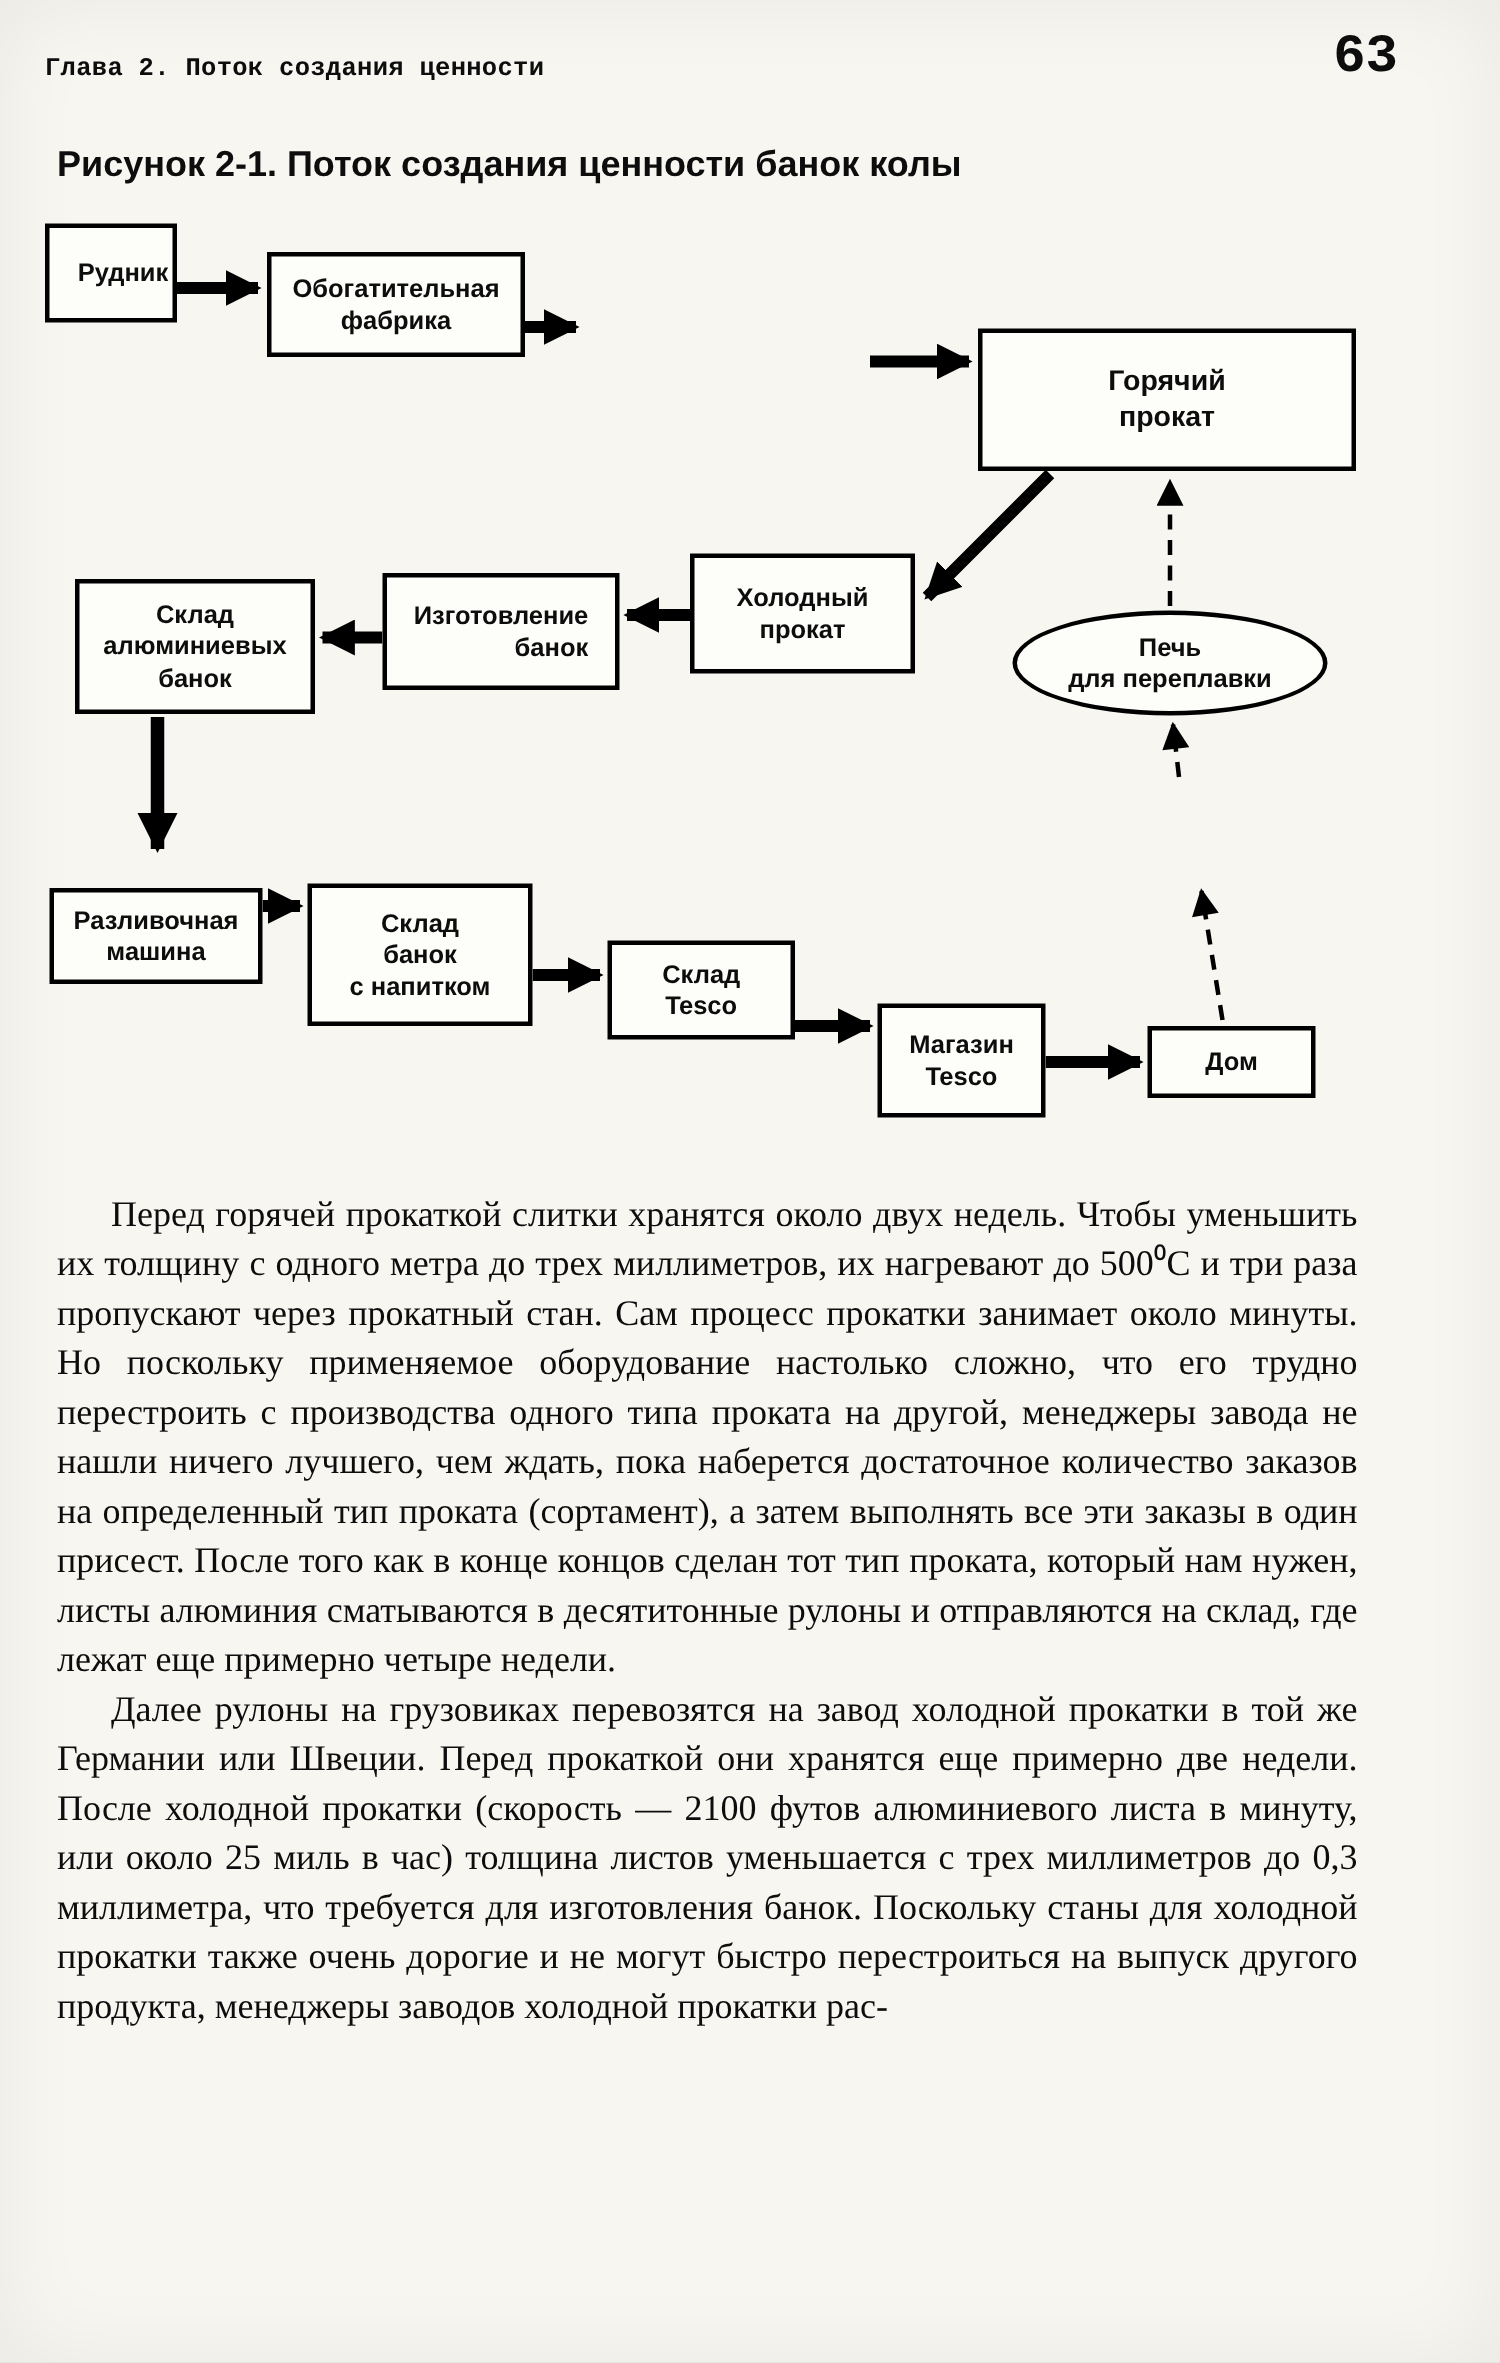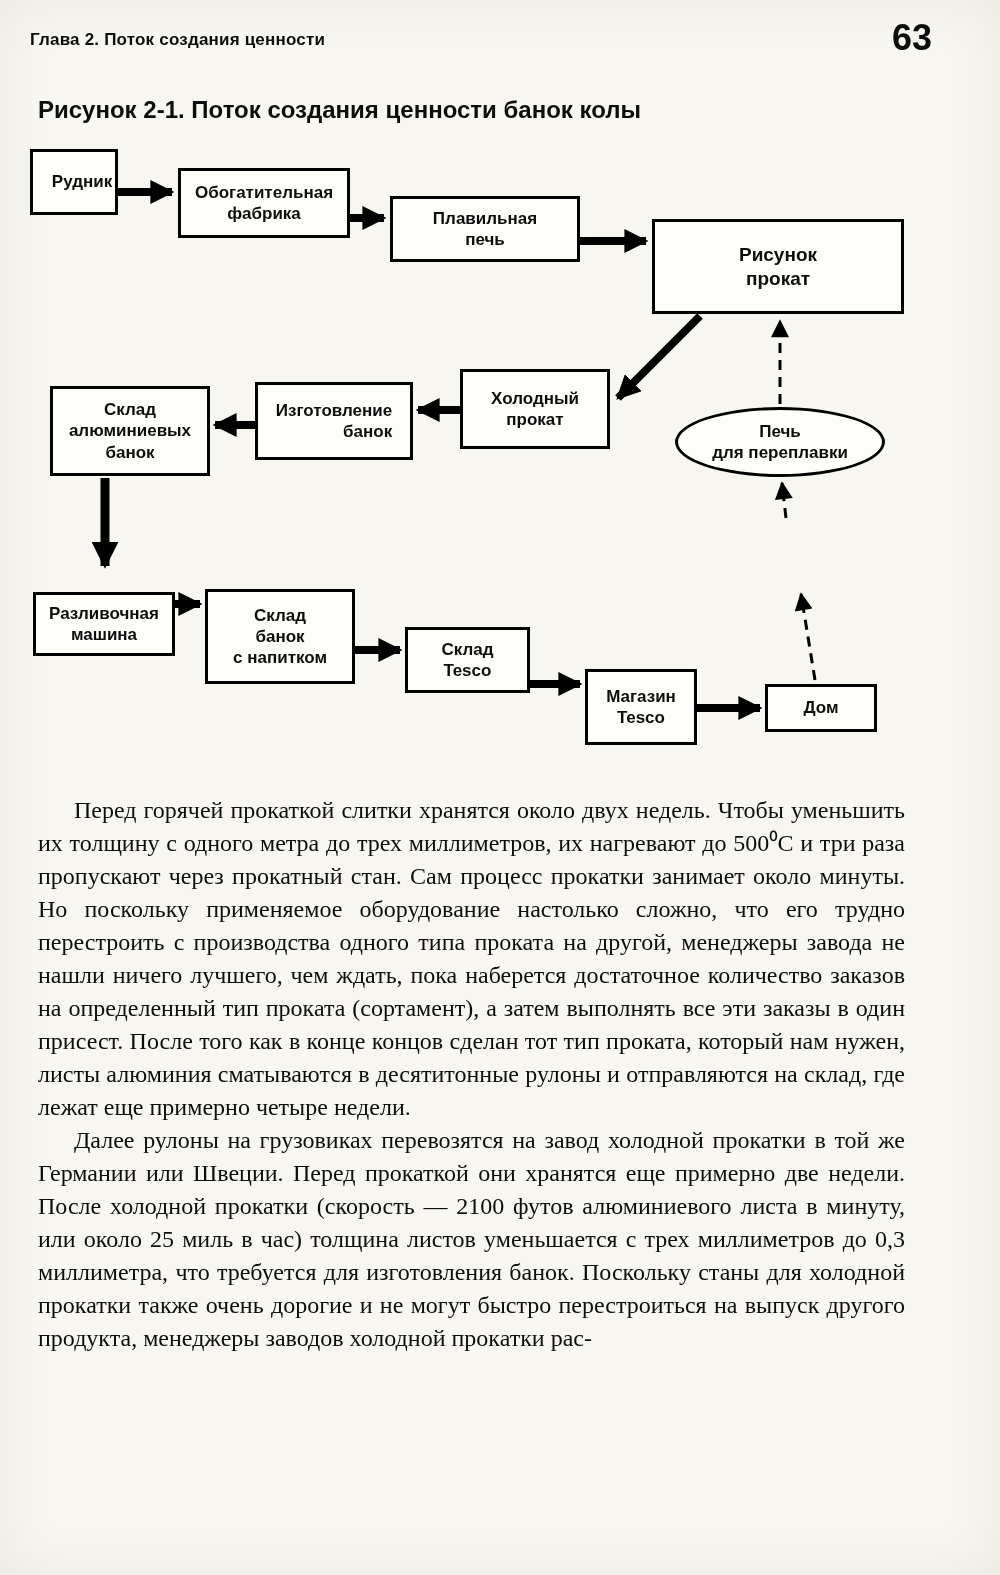--- a/index.html
+++ b/index.html
@@ -11,23 +11,23 @@
     margin: 0 auto;
     background: #f7f6f1;
     overflow: hidden;
     color: #0d0d0d;
     box-shadow: inset 0 0 60px rgba(0,0,0,0.06);
   }
   
   .page-header {
     display: flex;
     justify-content: space-between;
-    align-items: center;
+    align-items: flex-end;
     padding: 24px 68px 0 30px;
-    font-family: Liberation Sans, sans-serif;
+    font-family: Liberation Mono, monospace;
   }
   .chapter-title {
     font-weight: bold;
     font-size: 17px;
     letter-spacing: 0.2px;
   }
   .page-number {
     font-weight: bold;
     font-size: 36px;
     line-height: 1;
@@ -133,23 +133,21 @@
       <line x1="530" y1="550" x2="580" y2="550" stroke="#000" stroke-width="8" marker-end="url(#ah)"></line>
       <line x1="697" y1="574" x2="760" y2="574" stroke="#000" stroke-width="8" marker-end="url(#ah)"></line>
       <line x1="815" y1="546" x2="801" y2="460" stroke="#000" stroke-width="3" stroke-dasharray="10 7" marker-end="url(#ahd)"></line>
       <line x1="786" y1="384" x2="782" y2="349" stroke="#000" stroke-width="3" stroke-dasharray="10 7" marker-end="url(#ahd)"></line>
       <line x1="780" y1="270" x2="780" y2="187" stroke="#000" stroke-width="3" stroke-dasharray="10 7" marker-end="url(#ahd)"></line>
     </svg>
 
     <div class="node n-mine">Рудник</div>
     <div class="node n-enrichment">Обогатительная
 фабрика</div>
-    <div class="node n-smelter">Плавильная
-печь</div>
-    <div class="node n-hot">Рисунок
+    <div class="node n-hot">Горячий
 прокат</div>
     <div class="node n-cold">Холодный
 прокат</div>
     <div class="node n-canmaking">Изготовление
 банок</div>
     <div class="node n-canwh">Склад
 алюминиевых
 банок</div>
     <div class="node ellipse n-furnace">Печь
 для переплавки</div>

